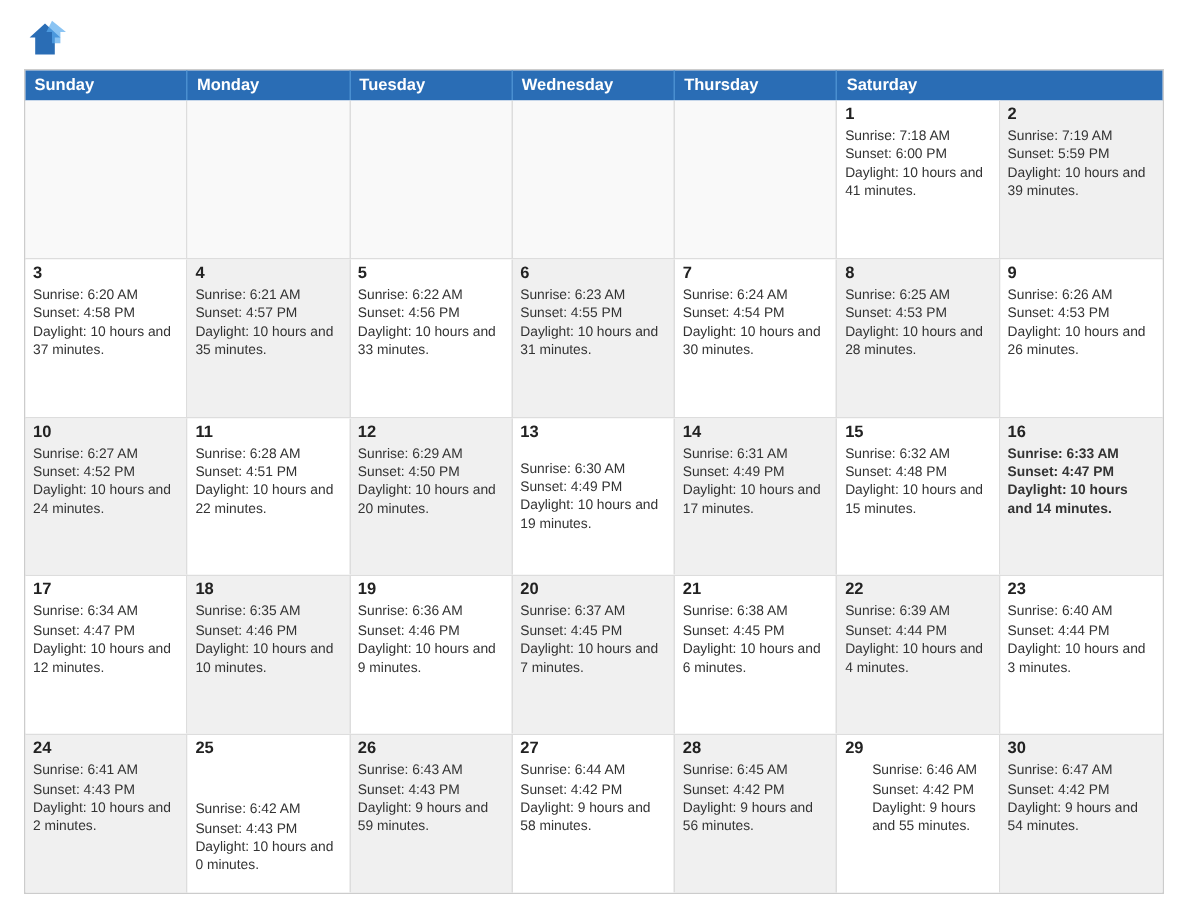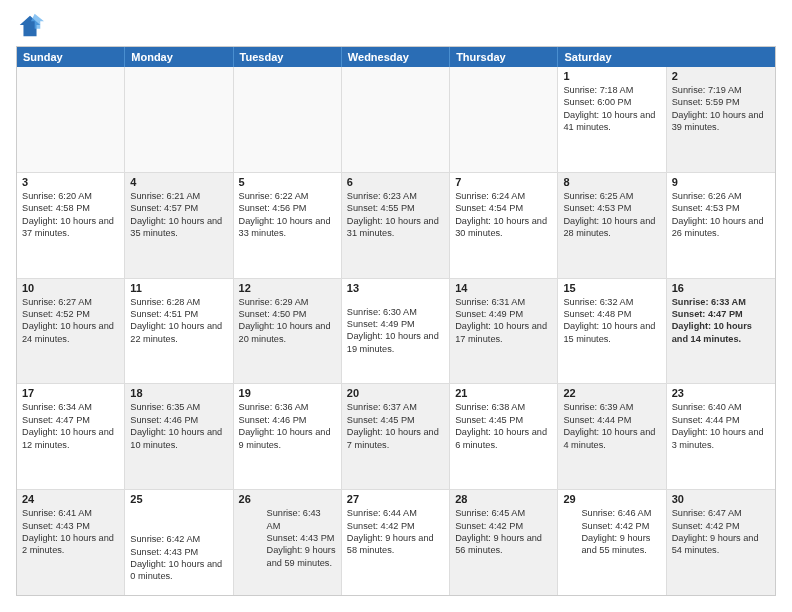--- a/index.html
+++ b/index.html
@@ -302,21 +302,21 @@
 Daylight: 10 hours and 2 minutes.</div>
           </div>
           <div class="cal-cell">
             <div class="day-num">25</div>
             <div class="cell-info" style="white-space: pre-line; margin-top: 28px;">Sunrise: 6:42 AM
 Sunset: 4:43 PM
 Daylight: 10 hours and 0 minutes.</div>
           </div>
           <div class="cal-cell shaded">
             <div class="day-num">26</div>
-            <div class="cell-info" style="white-space: pre-line; margin-left: 28px;">Sunrise: 6:43 AM
+            <div class="cell-info" style="white-space: pre-line;">Sunrise: 6:43 AM
 Sunset: 4:43 PM
 Daylight: 9 hours and 59 minutes.</div>
           </div>
           <div class="cal-cell">
             <div class="day-num">27</div>
             <div class="cell-info" style="white-space: pre-line;">Sunrise: 6:44 AM
 Sunset: 4:42 PM
 Daylight: 9 hours and 58 minutes.</div>
           </div>
           <div class="cal-cell shaded">

